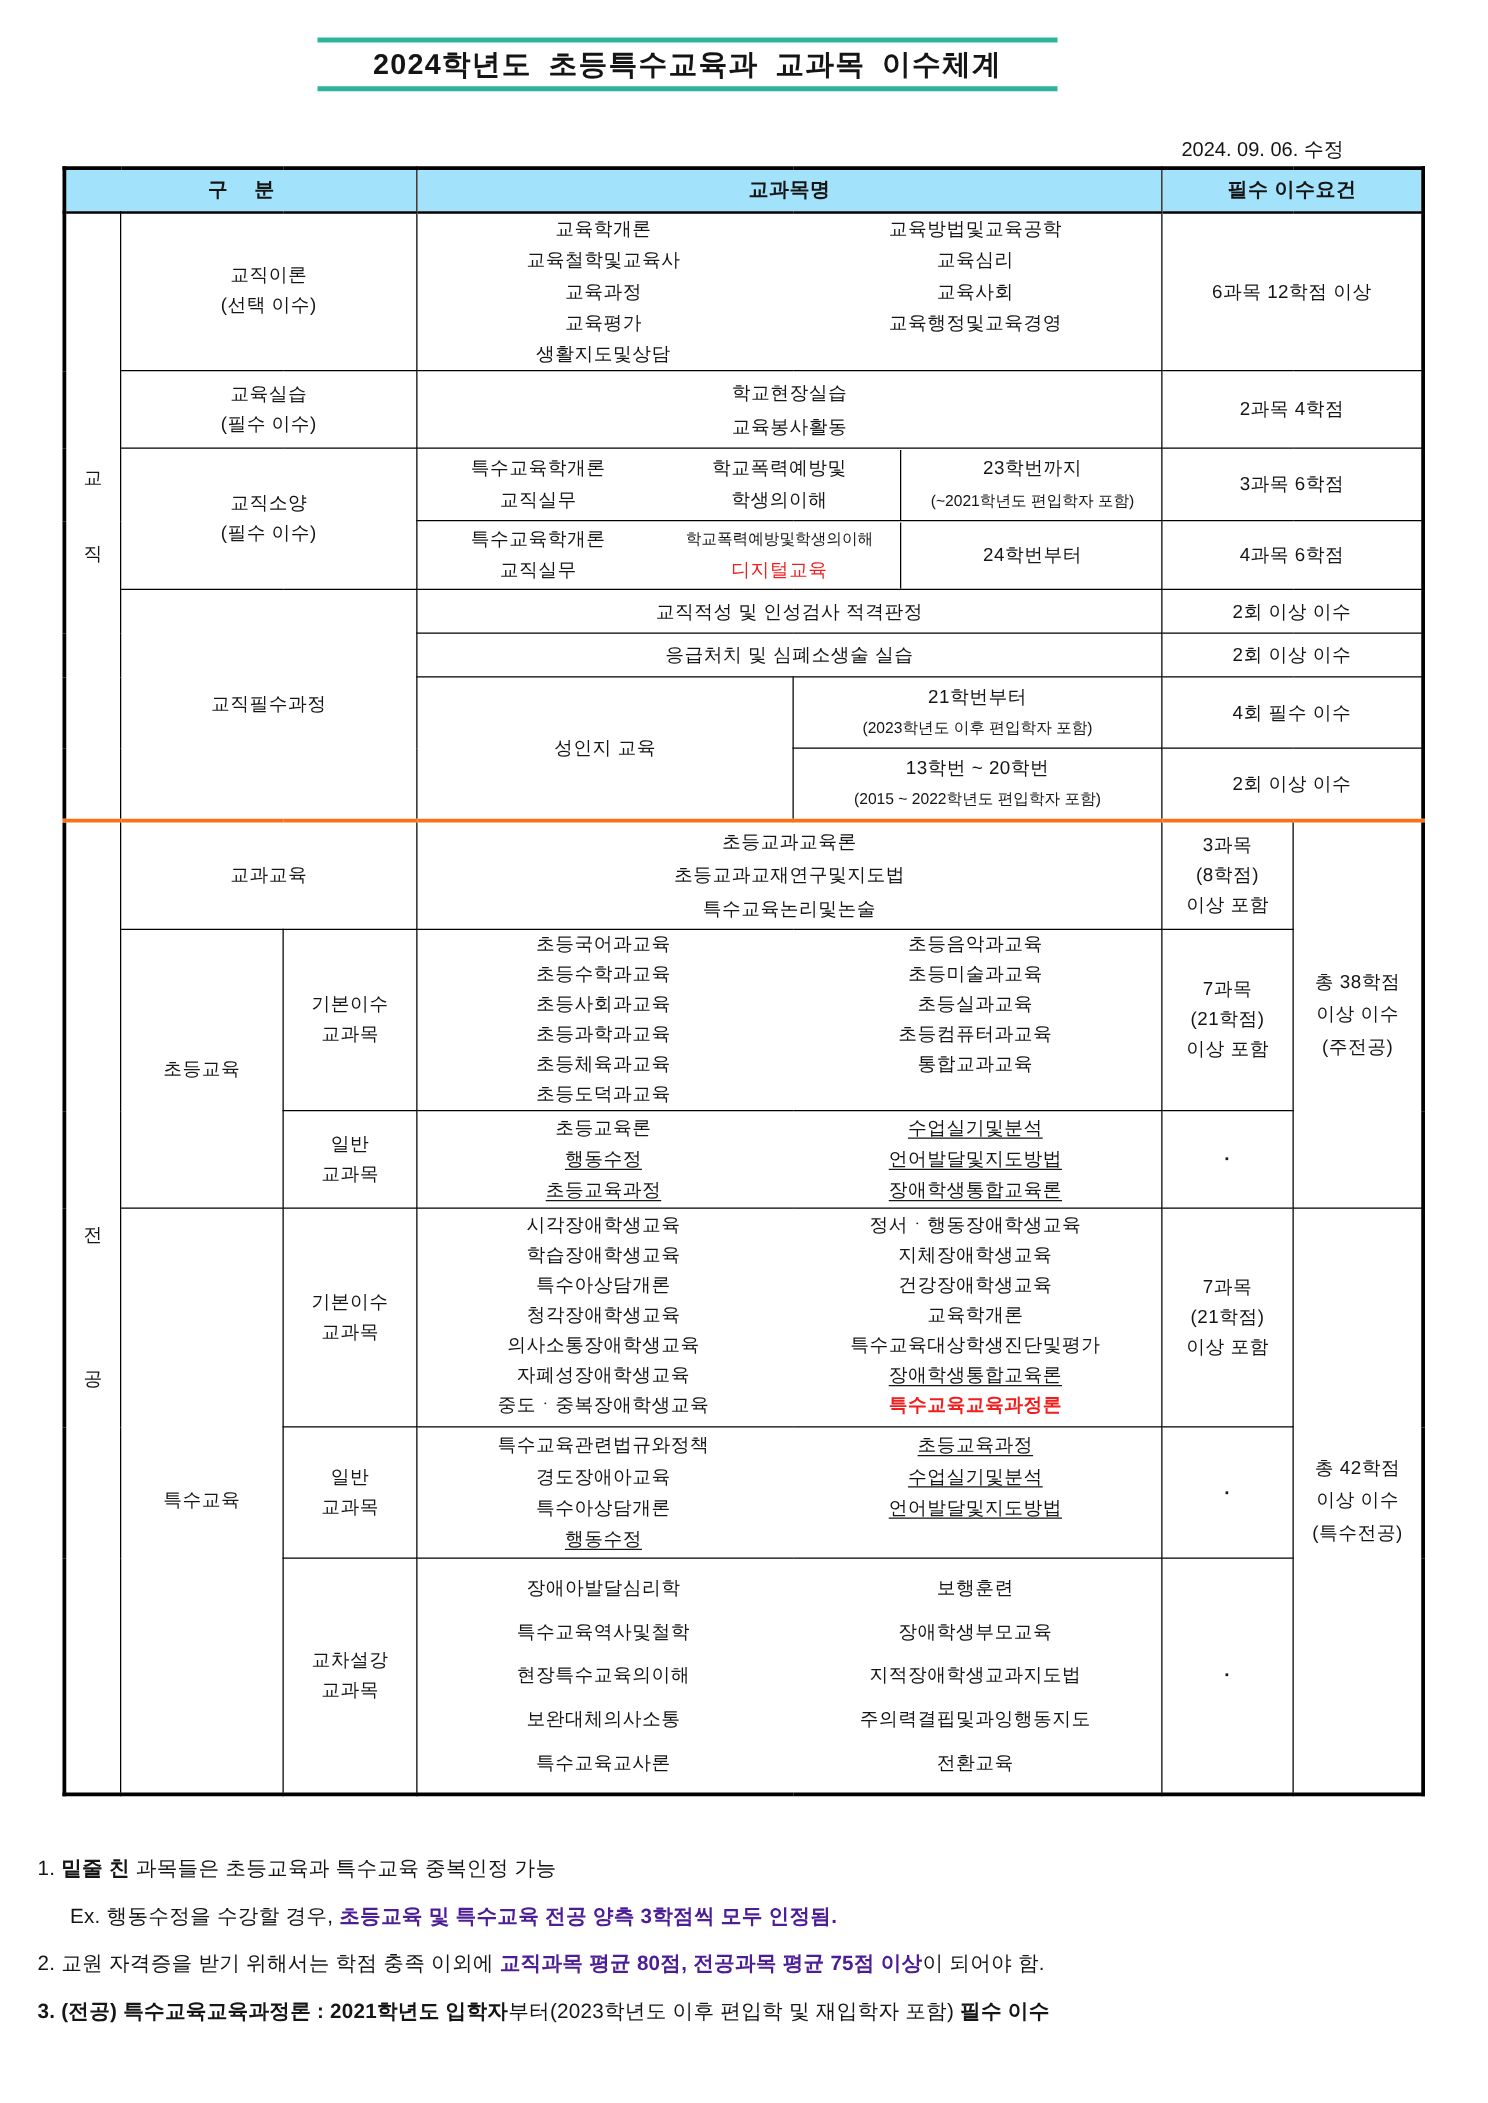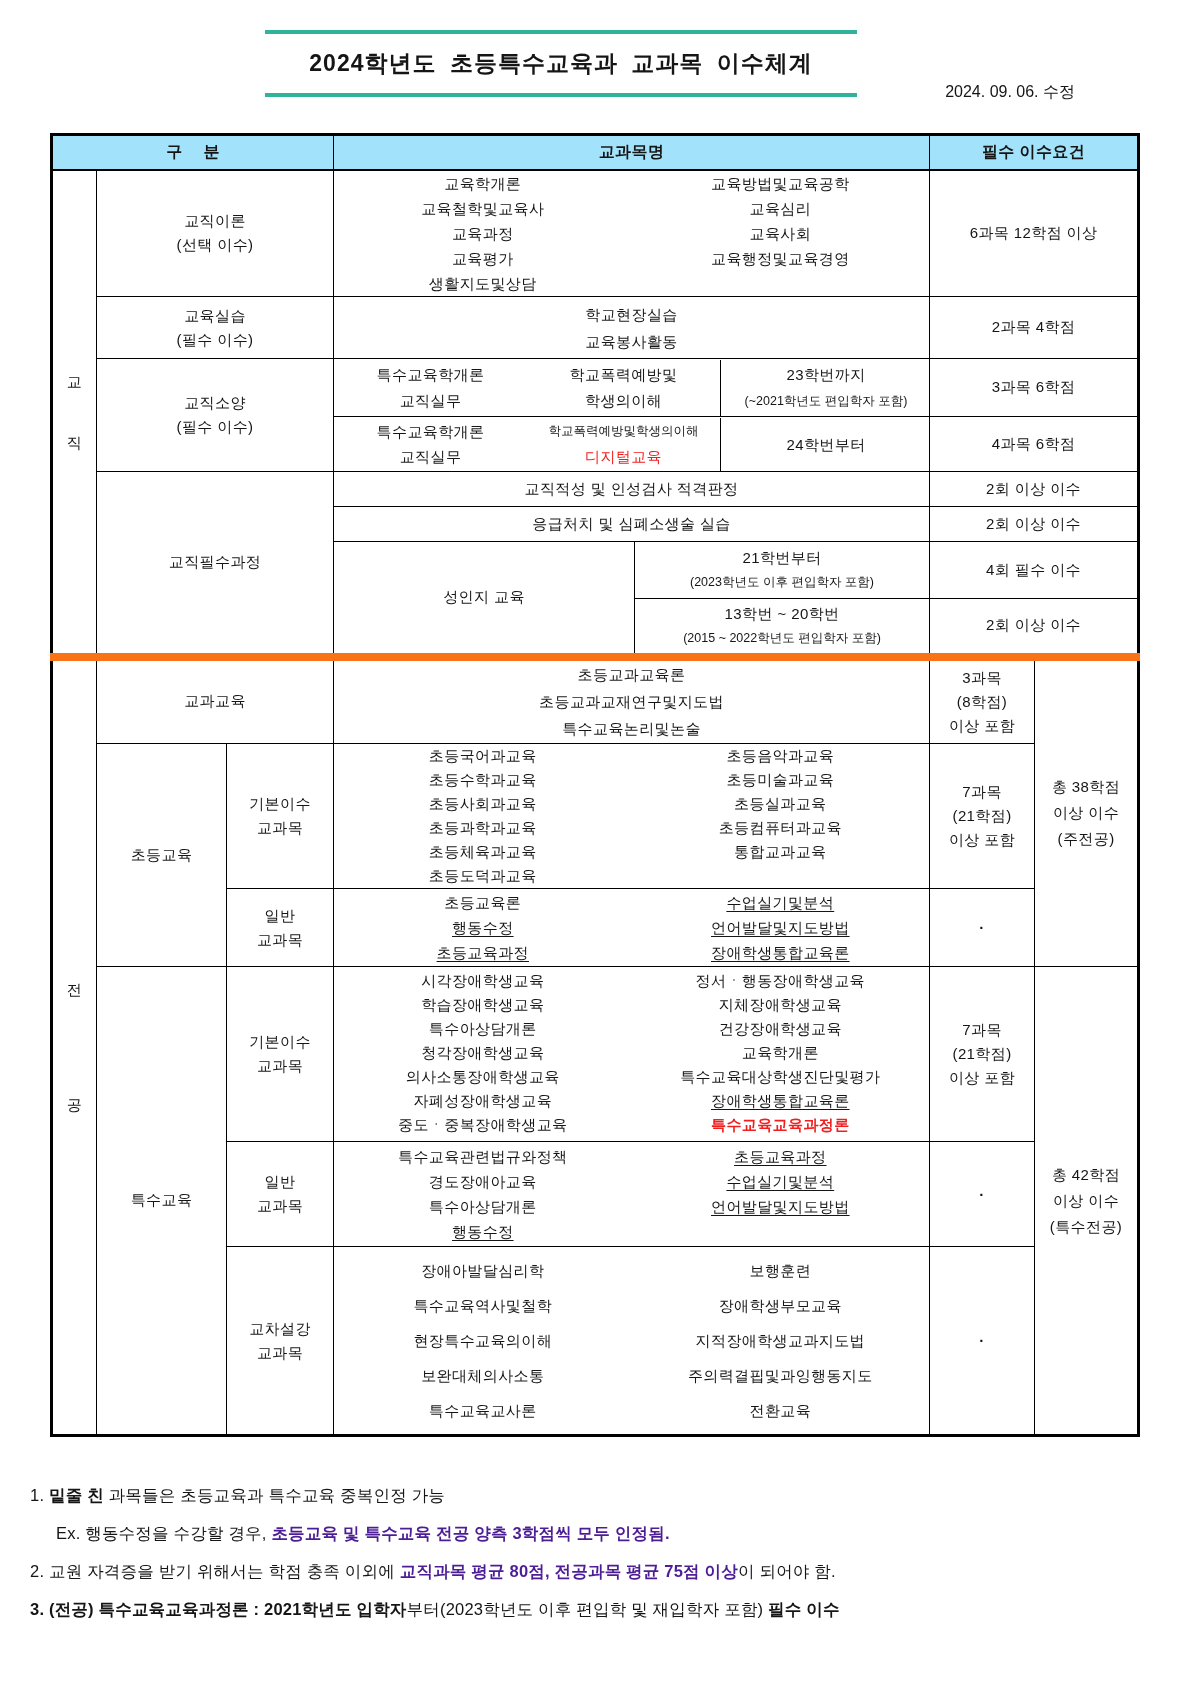--- a/index.html
+++ b/index.html
@@ -1,33 +1,33 @@
 <!DOCTYPE html>
 <html><head>
 <meta charset="utf-8">
 <style>
   html,body{margin:0;padding:0;background:#ffffff;}
   body{width:1190px;height:1682px;position:relative;
        font-family:"Liberation Sans","DejaVu Sans",sans-serif;color:#151515;}
 
   
-  .title-box{position:absolute;left:265px;top:30px;width:592px;
+  .title-box{position:absolute;left:254px;top:30px;width:592px;
     border-top:4px solid #2fb39b;border-bottom:4px solid #2fb39b;
-    padding:14px 0;text-align:center;font-size:23px;font-weight:bold;letter-spacing:1px;word-spacing:6px;}
-  .date-line{position:absolute;left:50px;top:82px;width:1025px;text-align:right;font-size:16px;}
+    padding:2px 0;text-align:center;font-size:23px;font-weight:bold;letter-spacing:1px;word-spacing:6px;}
+  .date-line{position:absolute;left:50px;top:110px;width:1025px;text-align:right;font-size:16px;}
 
   
   table.cur{position:absolute;left:50px;top:133px;width:1087px;
     border-collapse:collapse;table-layout:fixed;}
   table.cur td{border:1px solid #000;text-align:center;vertical-align:middle;
     font-size:15px;letter-spacing:.4px;padding:0;overflow:hidden;}
   table.cur{border:3px solid #000;}
   tr.header-row td{background:#a2e3fb;font-weight:bold;font-size:16px;border-bottom:2px solid #000;}
   td.ws{word-spacing:16px;}
-  tr.sec td{border-top:8px solid #f97316;}
+  tr.sec td{border-top:3px solid #f97316;}
 
   tr.h35{height:35px}tr.h127{height:127px}tr.h62{height:62px}tr.h58{height:58px}
   tr.h55{height:55px}tr.h57{height:57px}tr.h87{height:87px}tr.h145{height:145px}
   tr.h78{height:78px}tr.h175{height:175px}tr.h105{height:105px}tr.h189{height:189px}
 
   .li{line-height:25px;}
   .lh24 .li{line-height:24px}.lh25 .li{line-height:25px}.lh26 .li{line-height:26px}
   .lh27 .li{line-height:27px}.lh35 .li{line-height:35px}
   .u{text-decoration:underline;text-underline-offset:3px;}
   .red{color:#f21d1d;}

